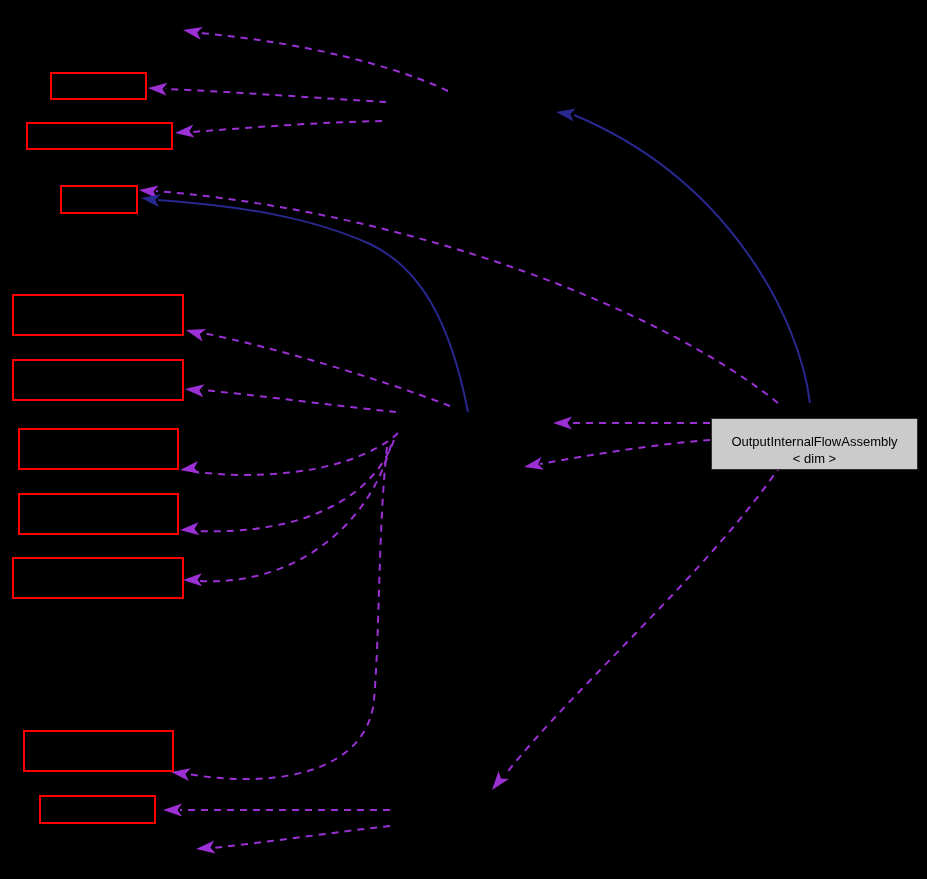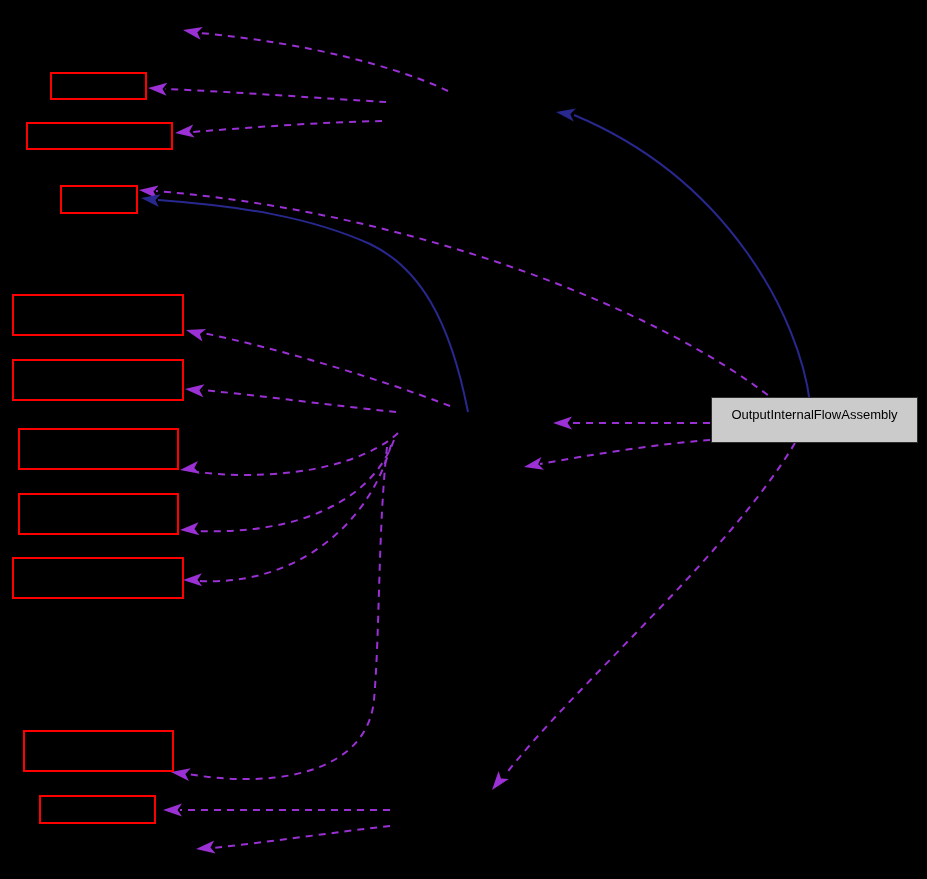--- a/index.html
+++ b/index.html
@@ -33,30 +33,30 @@
   .ah-usage { fill: var(--usage-edge, #9b30d5); }
   .ah-inherit { fill: var(--inheritance-edge, #28288f); }
   .red-node {
     fill: none;
     stroke: var(--truncated-node-border, #ff0000);
     stroke-width: 2;
   }
   .main-node {
     position: absolute;
     left: 711px;
-    top: 397px;
+    top: 418px;
     width: 205px;
     height: 36px;
     background: var(--main-node-fill, #cbcbcb);
     border: 1px solid var(--main-node-border, #2e2e2e);
     color: var(--main-node-text, #000);
     font-size: 13px;
     line-height: 17px;
     text-align: center;
-    padding-top: 8px;
+    padding-top: 14px;
     box-sizing: content-box;
     cursor: pointer;
   }
 </style>
 </head>
 <body>
 
 <div class="canvas">
 
   <svg width="927" height="879" viewBox="0 0 927 879">
@@ -130,15 +130,16 @@
       <rect class="red-node" x="19" y="429" width="159" height="40"></rect>
       <rect class="red-node" x="19" y="494" width="159" height="40"></rect>
       <rect class="red-node" x="13" y="558" width="170" height="40"></rect>
       <rect class="red-node" x="24" y="731" width="149" height="40"></rect>
       <rect class="red-node" x="40" y="796" width="115" height="27"></rect>
     </g>
   </svg>
 
   <div class="main-node">
     <div>OutputInternalFlowAssembly</div>
+    <div>&lt; dim &gt;</div>
   </div>
 
 </div>
 
 </body></html>

